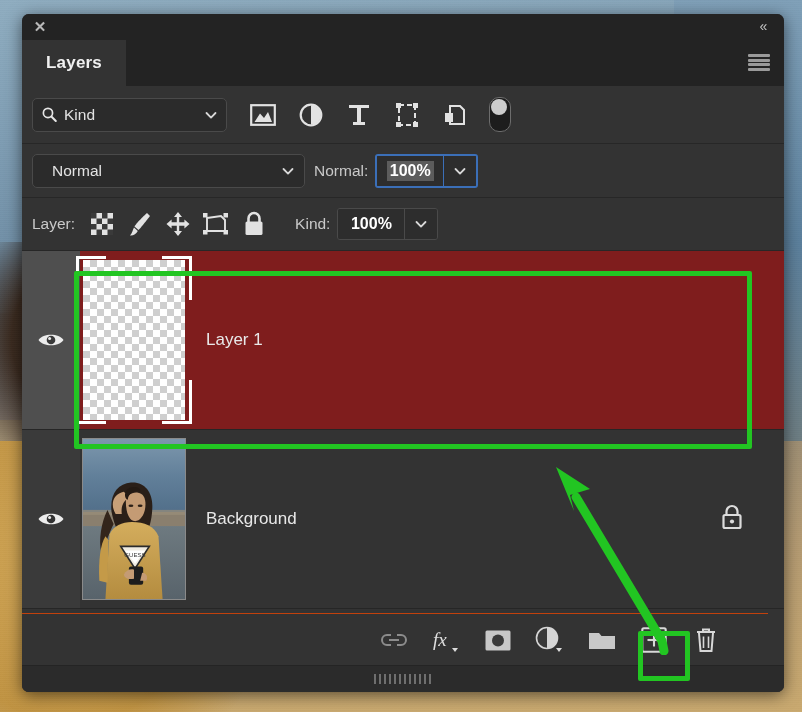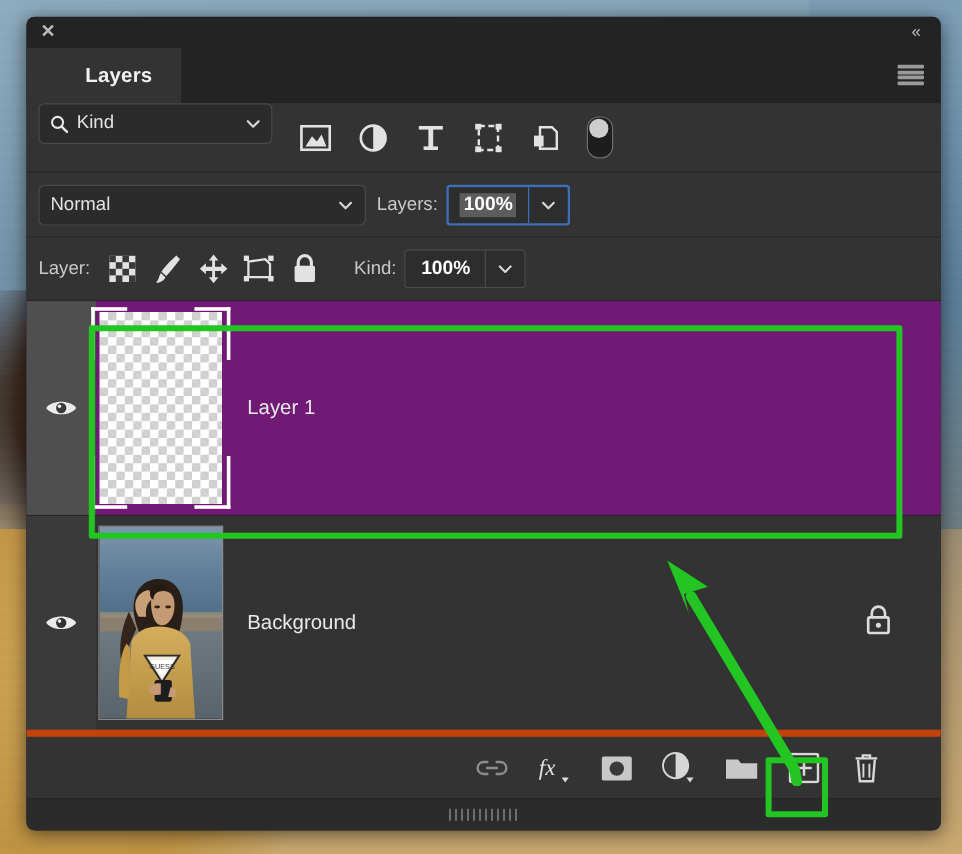--- a/index.html
+++ b/index.html
@@ -34,89 +34,89 @@
   .panel-titlebar{position:relative;height:26px;background:#232323;}
   .close-x{position:absolute;left:8px;top:3px;width:20px;height:20px;
     color:#b9b9b9;font-size:15px;line-height:20px;text-align:center;font-weight:700;cursor:pointer;}
   .collapse{position:absolute;right:10px;top:3px;width:22px;height:20px;
     color:#c3c3c3;font-size:14px;line-height:19px;text-align:center;letter-spacing:-1px;cursor:pointer;}
 
   
   .tabstrip{position:relative;height:46px;background:#232323;}
   .tab{position:absolute;left:0;top:0;height:46px;padding:0 24px;
     background:#333333;display:flex;align-items:center;cursor:pointer;}
-  .tab-label{color:#f1f1f1;font-size:17px;font-weight:700;letter-spacing:.2px;margin-left:25px;}
+  .tab-label{color:#f1f1f1;font-size:17px;font-weight:700;letter-spacing:.2px;}
   .panel-menu{position:absolute;right:14px;top:14px;width:22px;height:17px;cursor:pointer;
     display:flex;flex-direction:column;justify-content:space-between;}
   .panel-menu i{display:block;height:3px;background:#9a9a9a;border-radius:1px;}
 
   
   .panel-body{background:#333333;height:606px;position:relative;}
   .divline{height:1px;background:#272727;}
 
   
-  .filter-row{height:57px;display:flex;padding:0 10px;}
+  .filter-row{height:57px;display:flex;align-items:center;padding:0 10px;}
   .kind-select{width:177px;height:32px;background:#2b2b2b;border:1px solid #4a4a4a;
     border-radius:5px;display:flex;align-items:center;padding:0 8px;cursor:pointer;}
   .search-ic{width:17px;height:17px;flex:0 0 auto;margin-right:6px;}
   .kind-text{flex:1;color:#e3e3e3;font-size:15.5px;}
   .chev{width:14px;height:14px;flex:0 0 auto;}
   .filt-icons{display:flex;align-items:center;gap:0;margin-left:12px;}
   .filt-ic{width:48px;height:40px;display:flex;align-items:center;justify-content:center;cursor:pointer;}
   .toggle-sw{width:20px;height:33px;border-radius:10px;background:#1d1d1d;
     border:1px solid #6d6d6d;margin-left:10px;position:relative;cursor:pointer;}
   .toggle-knob{position:absolute;left:1px;top:1px;width:16px;height:16px;border-radius:50%;
     background:#cdcdcd;}
 
   
   .blend-row{height:53px;display:flex;align-items:center;padding:0 10px;}
   .blend-select{width:253px;height:32px;background:#2b2b2b;border:1px solid #4a4a4a;
     border-radius:5px;display:flex;align-items:center;padding:0 9px;cursor:pointer;}
-  .blend-text{flex:1;color:#e3e3e3;font-size:15.5px;}
+  .blend-text{flex:1;color:#e3e3e3;font-size:15.5px;margin-left:10px;}
   .op-label{color:#c9c9c9;font-size:15.5px;margin-left:9px;margin-right:7px;}
   .num-group{display:flex;height:30px;border:2px solid #3b6fb8;border-radius:3px;overflow:hidden;}
   .num-field{width:66px;background:#2d2d2d;display:flex;align-items:center;justify-content:center;cursor:text;}
   .num-val{background:#5c5c5c;color:#ffffff;font-size:16px;font-weight:700;padding:1px 3px;}
   .num-arrow{width:32px;background:#2d2d2d;border-left:1px solid #3b6fb8;
     display:flex;align-items:center;justify-content:center;cursor:pointer;}
 
   
   .lock-row{height:52px;display:flex;align-items:center;padding:0 10px;}
   .lock-label{color:#c9c9c9;font-size:15.5px;margin-right:8px;}
   .lock-ic{width:38px;height:36px;display:flex;align-items:center;justify-content:center;cursor:pointer;}
   .fill-label{color:#c9c9c9;font-size:15.5px;margin-left:22px;margin-right:7px;}
   .num-group.plain{border:1px solid #4a4a4a;}
   .num-group.plain .num-arrow{border-left:1px solid #4a4a4a;}
   .num-group.plain .num-val{background:transparent;}
 
   
   .layer-list{position:relative;}
   .layer-row{position:relative;height:178px;display:flex;align-items:center;
     border-bottom:1px solid #262626;cursor:pointer;}
-  .layer-row.selected{background:#701a75;}
+  .layer-row.selected{background:#7f1d1d;}
   .layer-row.unselected{background:#333333;}
   .eye-cell{width:58px;display:flex;align-items:center;justify-content:center;
     align-self:stretch;background:#3a3a3a;cursor:pointer;}
   .layer-row.selected .eye-cell{background:#4f4f4f;}
   .thumb-wrap{position:relative;width:108px;display:flex;align-items:center;justify-content:center;}
   .thumb{width:102px;height:160px;position:relative;}
   .thumb.checker{
     background-color:#ffffff;
     background-image:
       linear-gradient(45deg,#cfcfcf 25%,transparent 25%,transparent 75%,#cfcfcf 75%),
       linear-gradient(45deg,#cfcfcf 25%,transparent 25%,transparent 75%,#cfcfcf 75%);
     background-size:14px 14px;background-position:0 0,7px 7px;}
   .thumb-sel{position:absolute;inset:-4px;pointer-events:none;}
   .thumb-sel span{position:absolute;background:#ffffff;}
   .layer-name{color:#e8e8e8;font-size:17px;margin-left:18px;}
   .lock-badge{position:absolute;right:40px;top:50%;transform:translateY(-50%);}
 
   
-  .footer{position:absolute;left:0;right:0;bottom:26px;height:52px;background:#333333;
-    border-top:6px solid #c2410c;display:flex;align-items:center;justify-content:flex-end;
+  .footer{position:absolute;left:0;right:16px;bottom:26px;height:52px;background:#333333;
+    border-top:1px solid #c2410c;display:flex;align-items:center;justify-content:flex-end;
     padding-right:40px;gap:8px;}
   .foot-ic{width:44px;height:40px;display:flex;align-items:center;justify-content:center;
     cursor:pointer;position:relative;}
   .panel-bottom{position:absolute;left:0;right:0;bottom:0;height:26px;background:#2b2b2b;
     border-top:1px solid #242424;display:flex;align-items:center;justify-content:center;}
   .grip{width:58px;height:10px;cursor:ns-resize;
     background-image:repeating-linear-gradient(90deg,#6e6e6e 0 2px,transparent 2px 5px);}
 
   
   .anno-rect{position:absolute;border:5px solid #22c522;border-radius:2px;
@@ -218,21 +218,21 @@
       </div>
       <div class="divline"></div>
 
       <div class="blend-row">
         <div class="blend-select">
           <span class="blend-text">Normal</span>
           <svg class="chev" viewBox="0 0 14 14">
             <polyline points="2.5,5 7,9.6 11.5,5" fill="none" stroke="#d7d7d7" stroke-width="1.8" stroke-linecap="round" stroke-linejoin="round"></polyline>
           </svg>
         </div>
-        <span class="op-label">Layers:</span>
+        <span class="op-label">Normal:</span>
         <div class="num-group">
           <div class="num-field">
             <span class="num-val">100%</span>
           </div>
           <div class="num-arrow">
             <svg class="chev" viewBox="0 0 14 14">
               <polyline points="2.5,5 7,9.6 11.5,5" fill="none" stroke="#d7d7d7" stroke-width="1.8" stroke-linecap="round" stroke-linejoin="round"></polyline>
             </svg>
           </div>
         </div>

